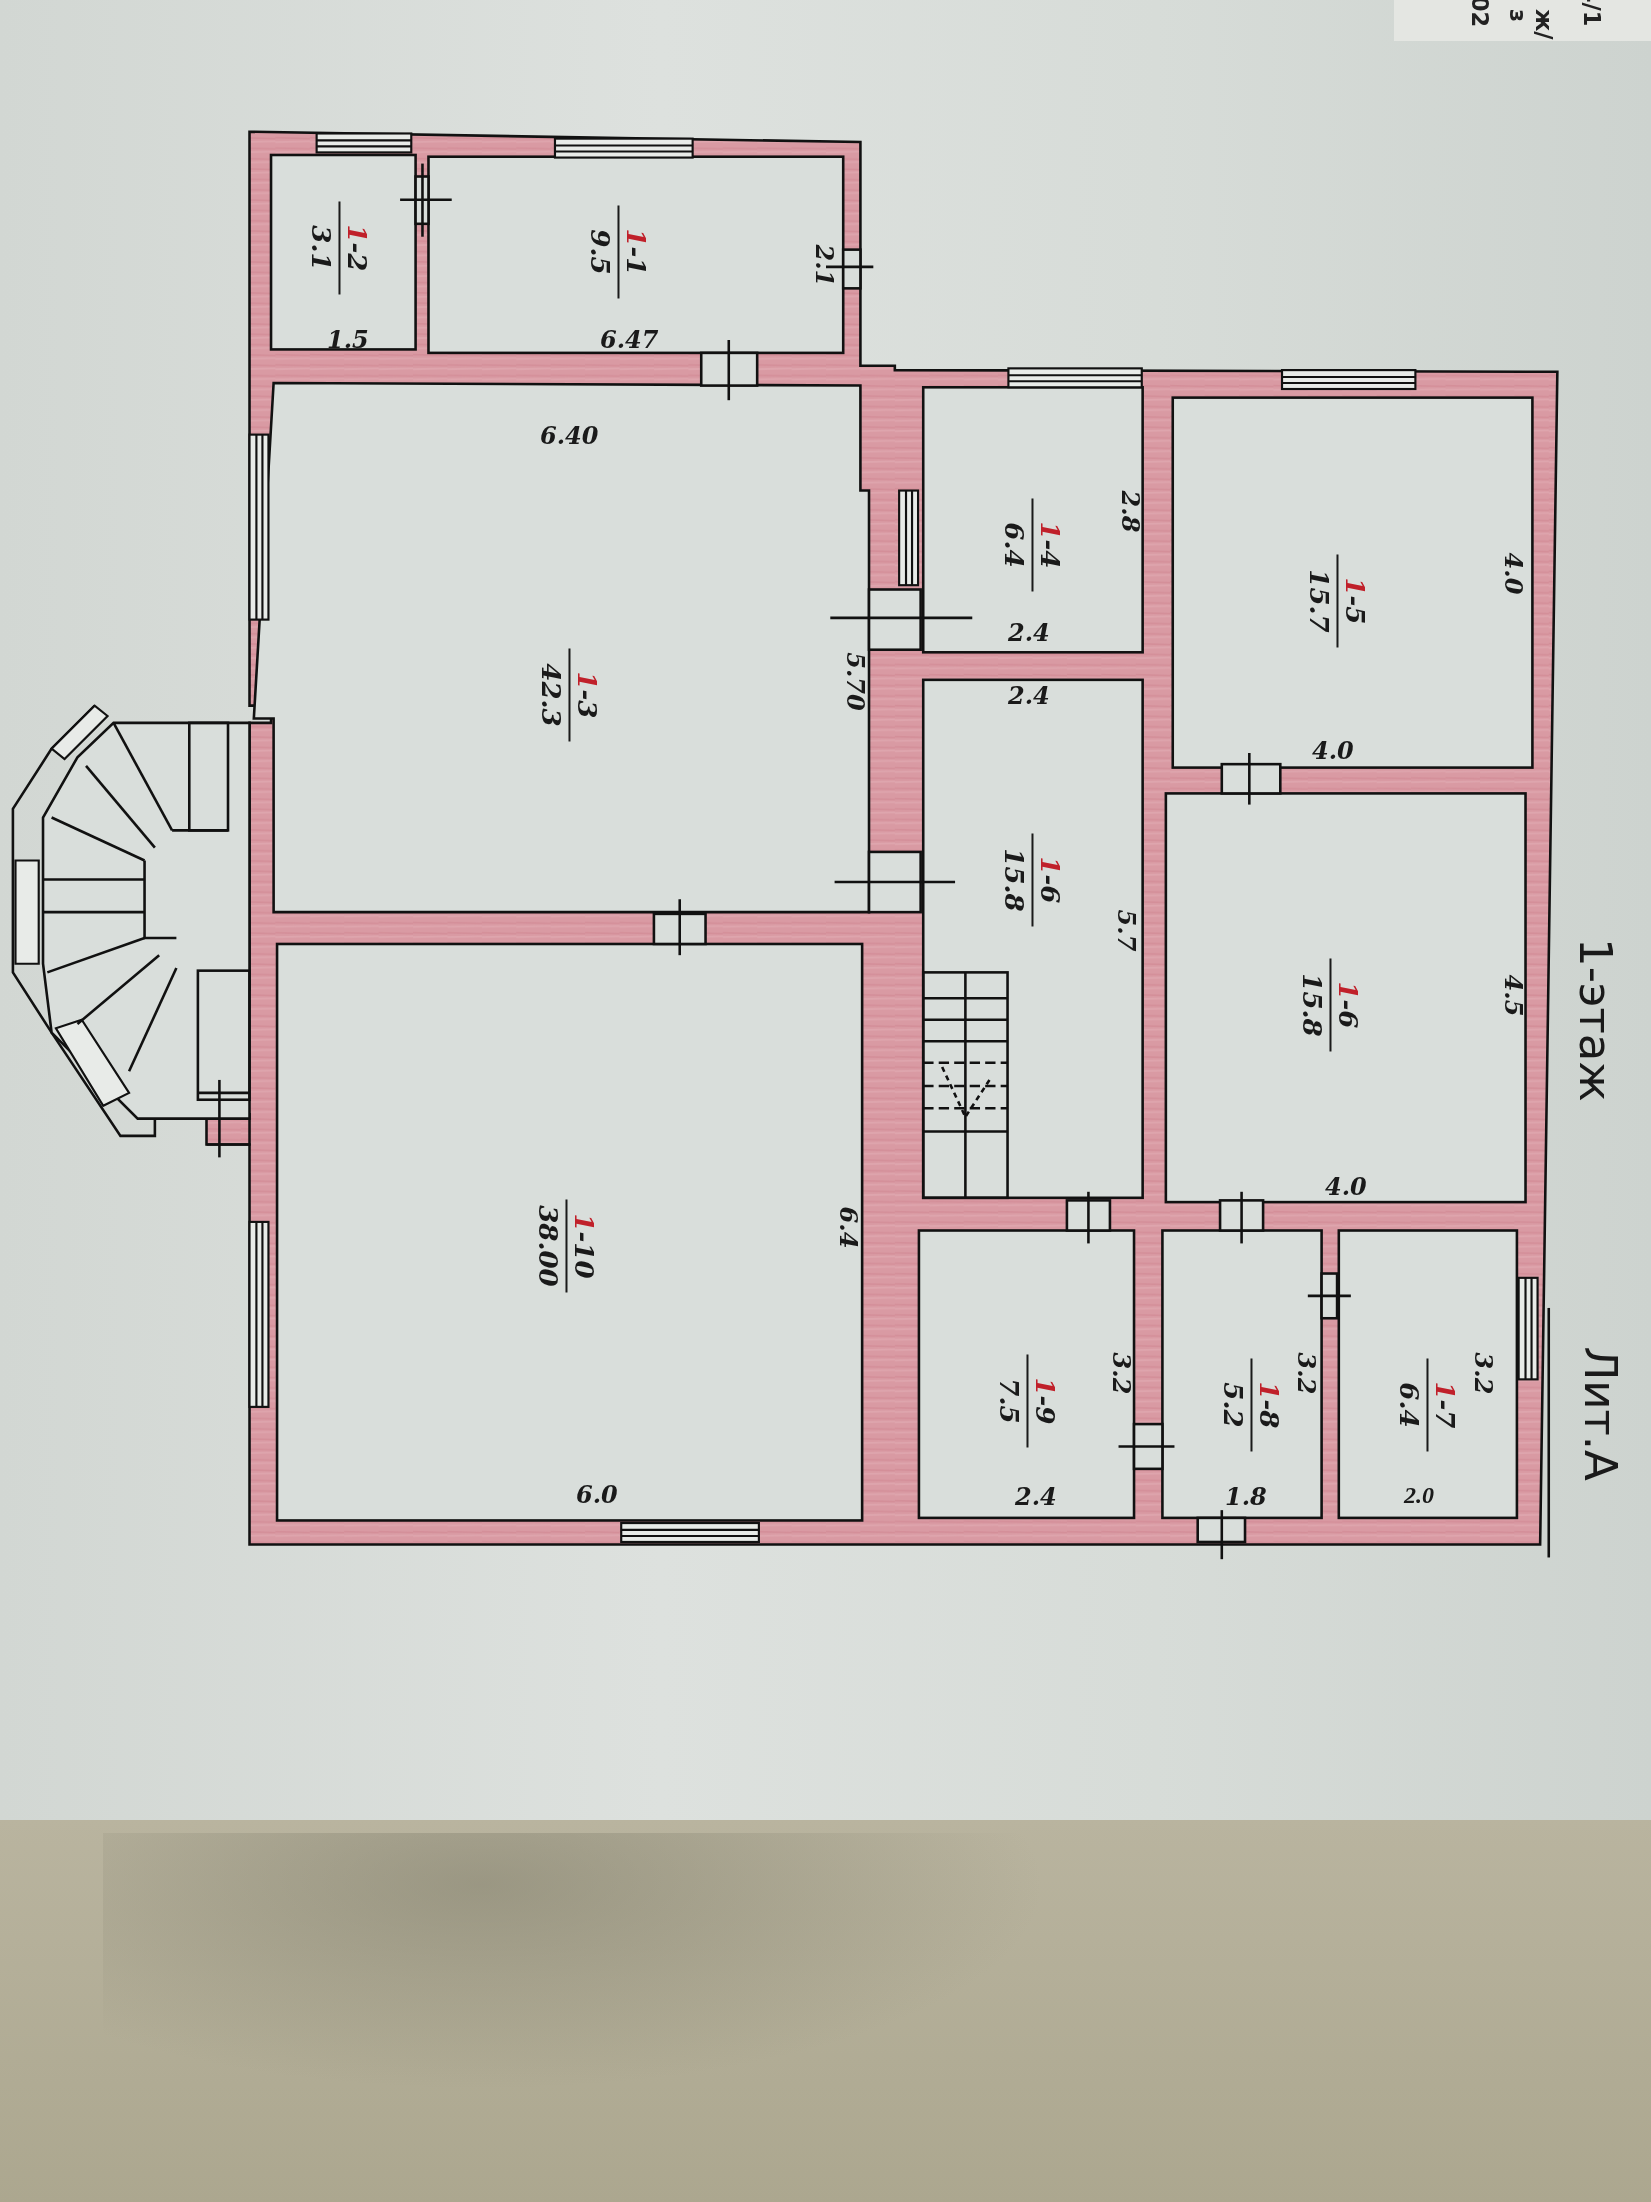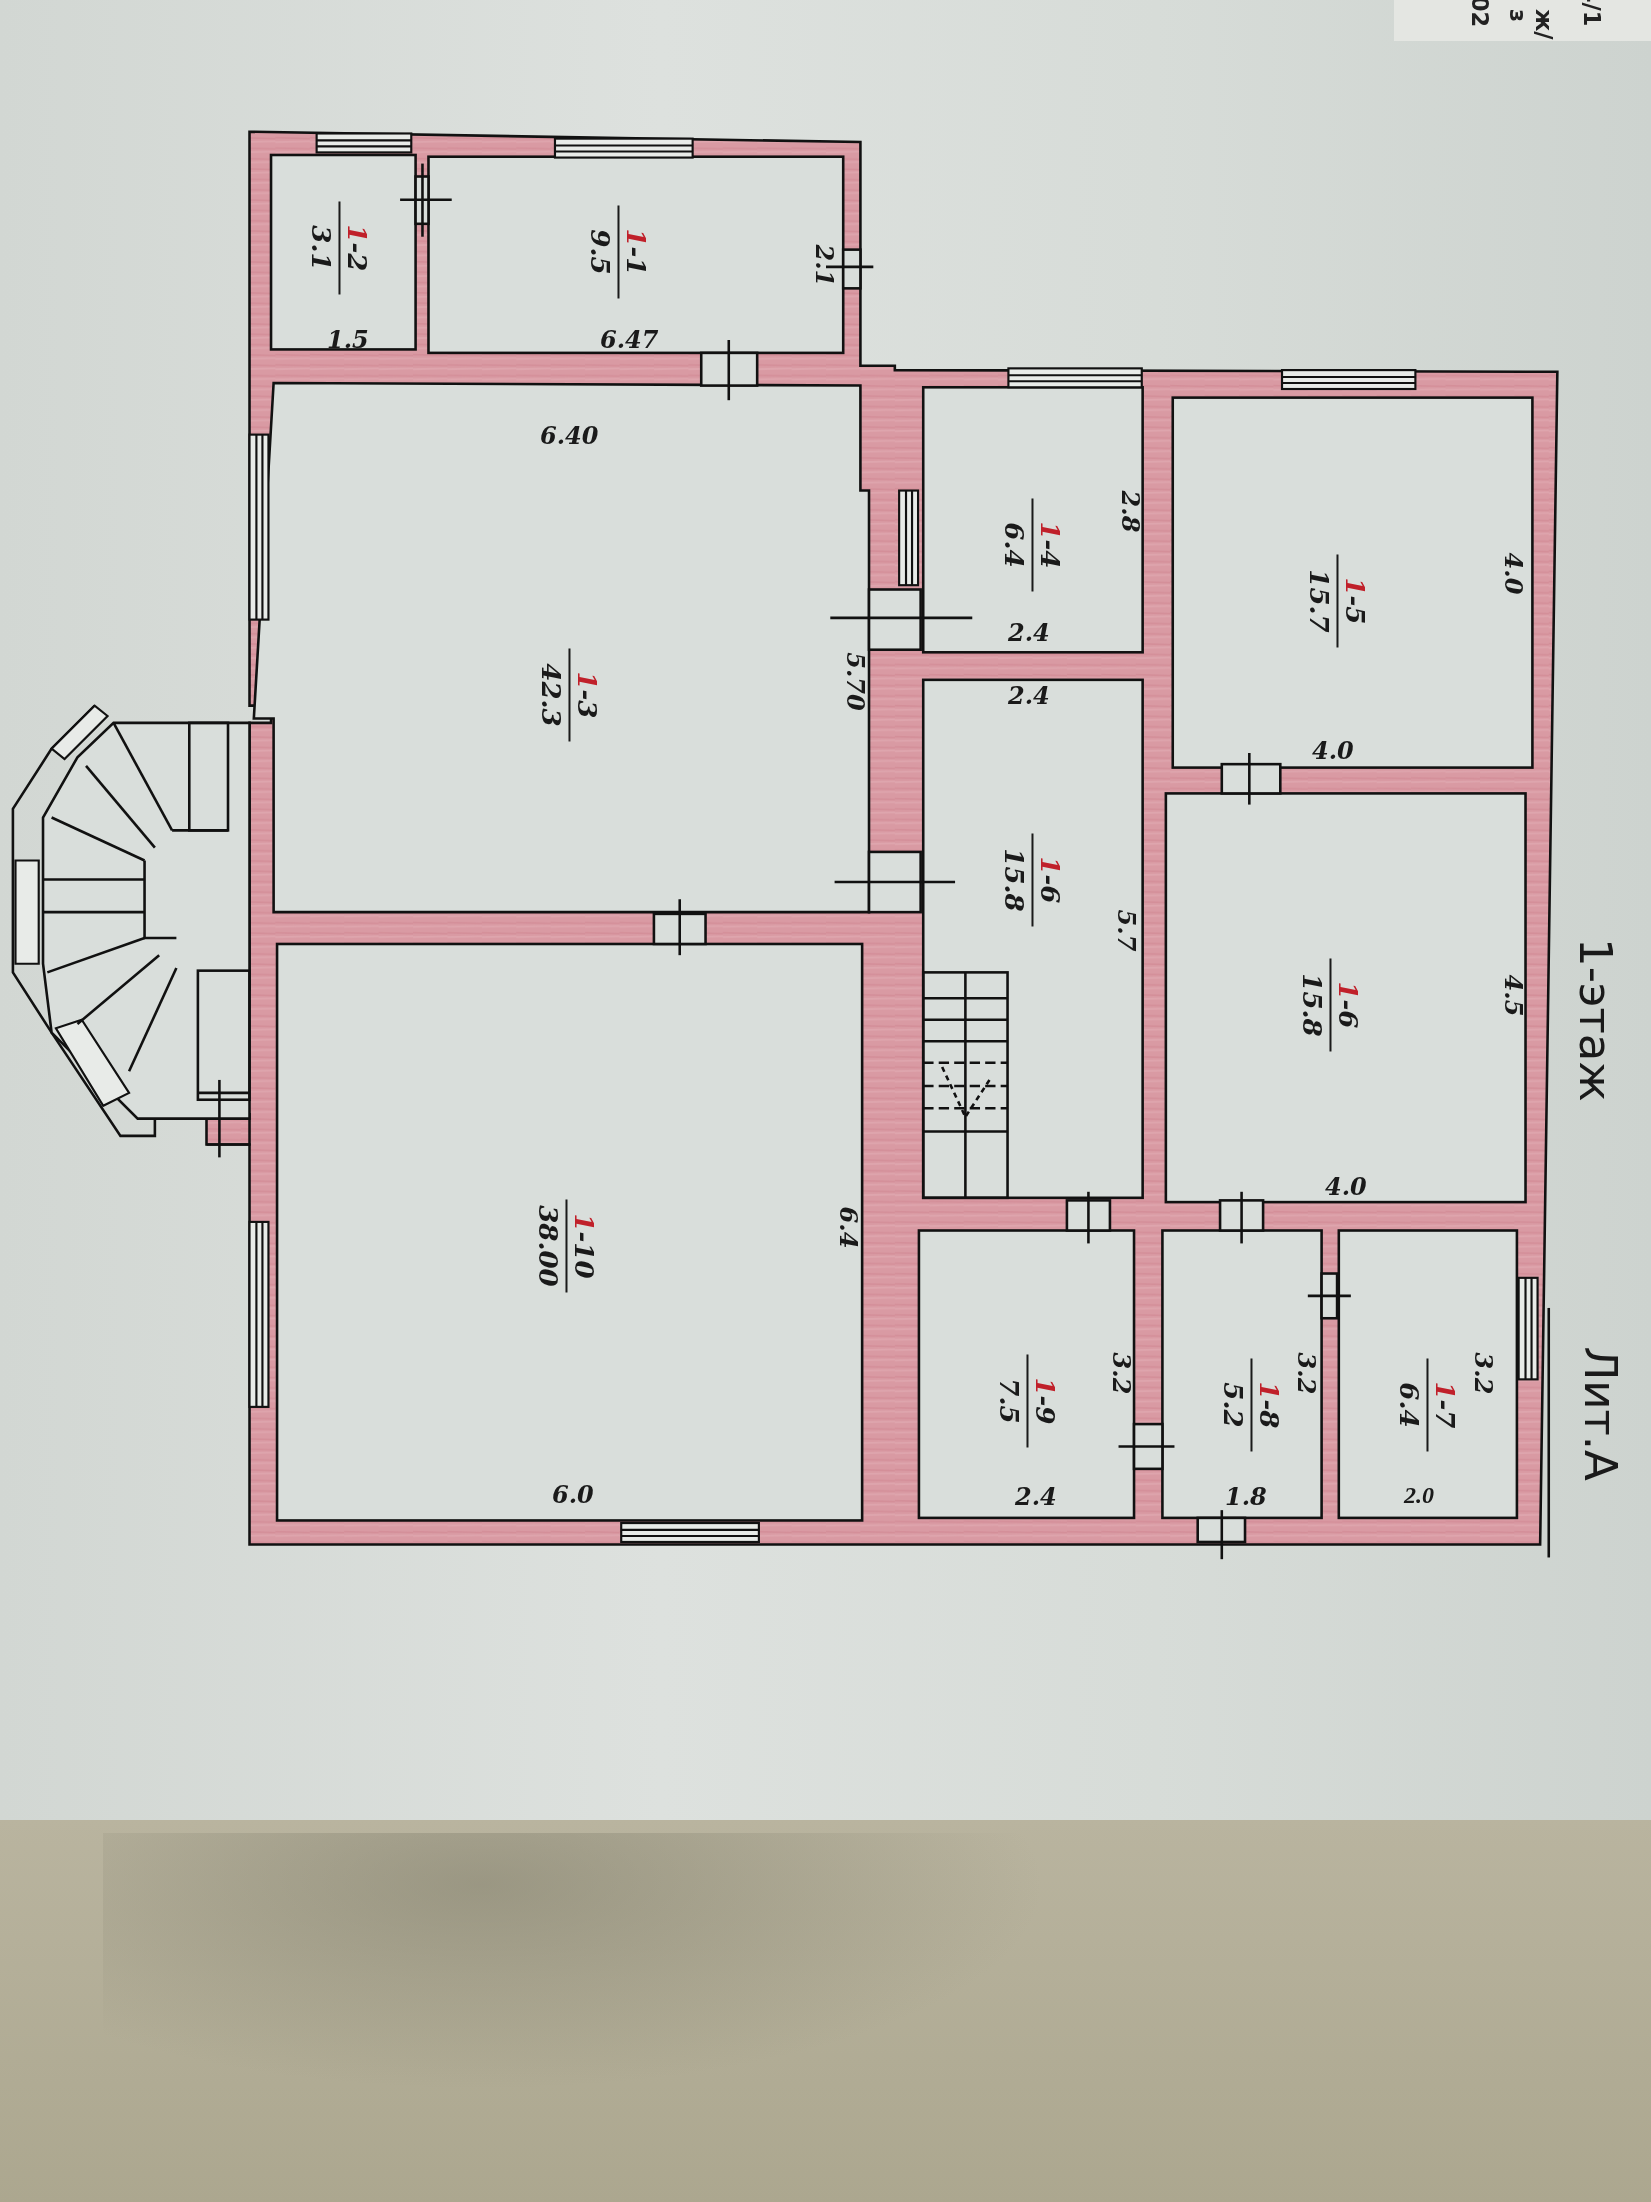--- a/index.html
+++ b/index.html
@@ -260,15 +260,15 @@
 <div class="lbl dim" style="left:1312px; top:736px; transform:none;">4.0</div>
 <div class="lbl dim" style="left:1493px; top:559px;">4.0</div>
 <div class="lbl dim" style="left:1325px; top:1172px; transform:none;">4.0</div>
 <div class="lbl dim" style="left:1493px; top:981px;">4.5</div>
 <div class="lbl dim" style="left:1015px; top:1482px; transform:none;">2.4</div>
 <div class="lbl dim" style="left:1101px; top:1359px;">3.2</div>
 <div class="lbl dim" style="left:1225px; top:1482px; transform:none;text-align:right;">1.8</div>
 <div class="lbl dim" style="left:1286px; top:1359px;">3.2</div>
 <div class="lbl dim" style="left:1404px; top:1482px; transform:none;font-family:Liberation Serif, serif;">2.0</div>
 <div class="lbl dim" style="left:1463px; top:1359px;">3.2</div>
-<div class="lbl dim" style="left:552px; top:1480px; transform:none;">6.0</div>
+<div class="lbl dim" style="left:576px; top:1480px; transform:none;">6.0</div>
 <div class="lbl dim" style="left:828px; top:1213px;">6.4</div>
 
 
 </body></html>

